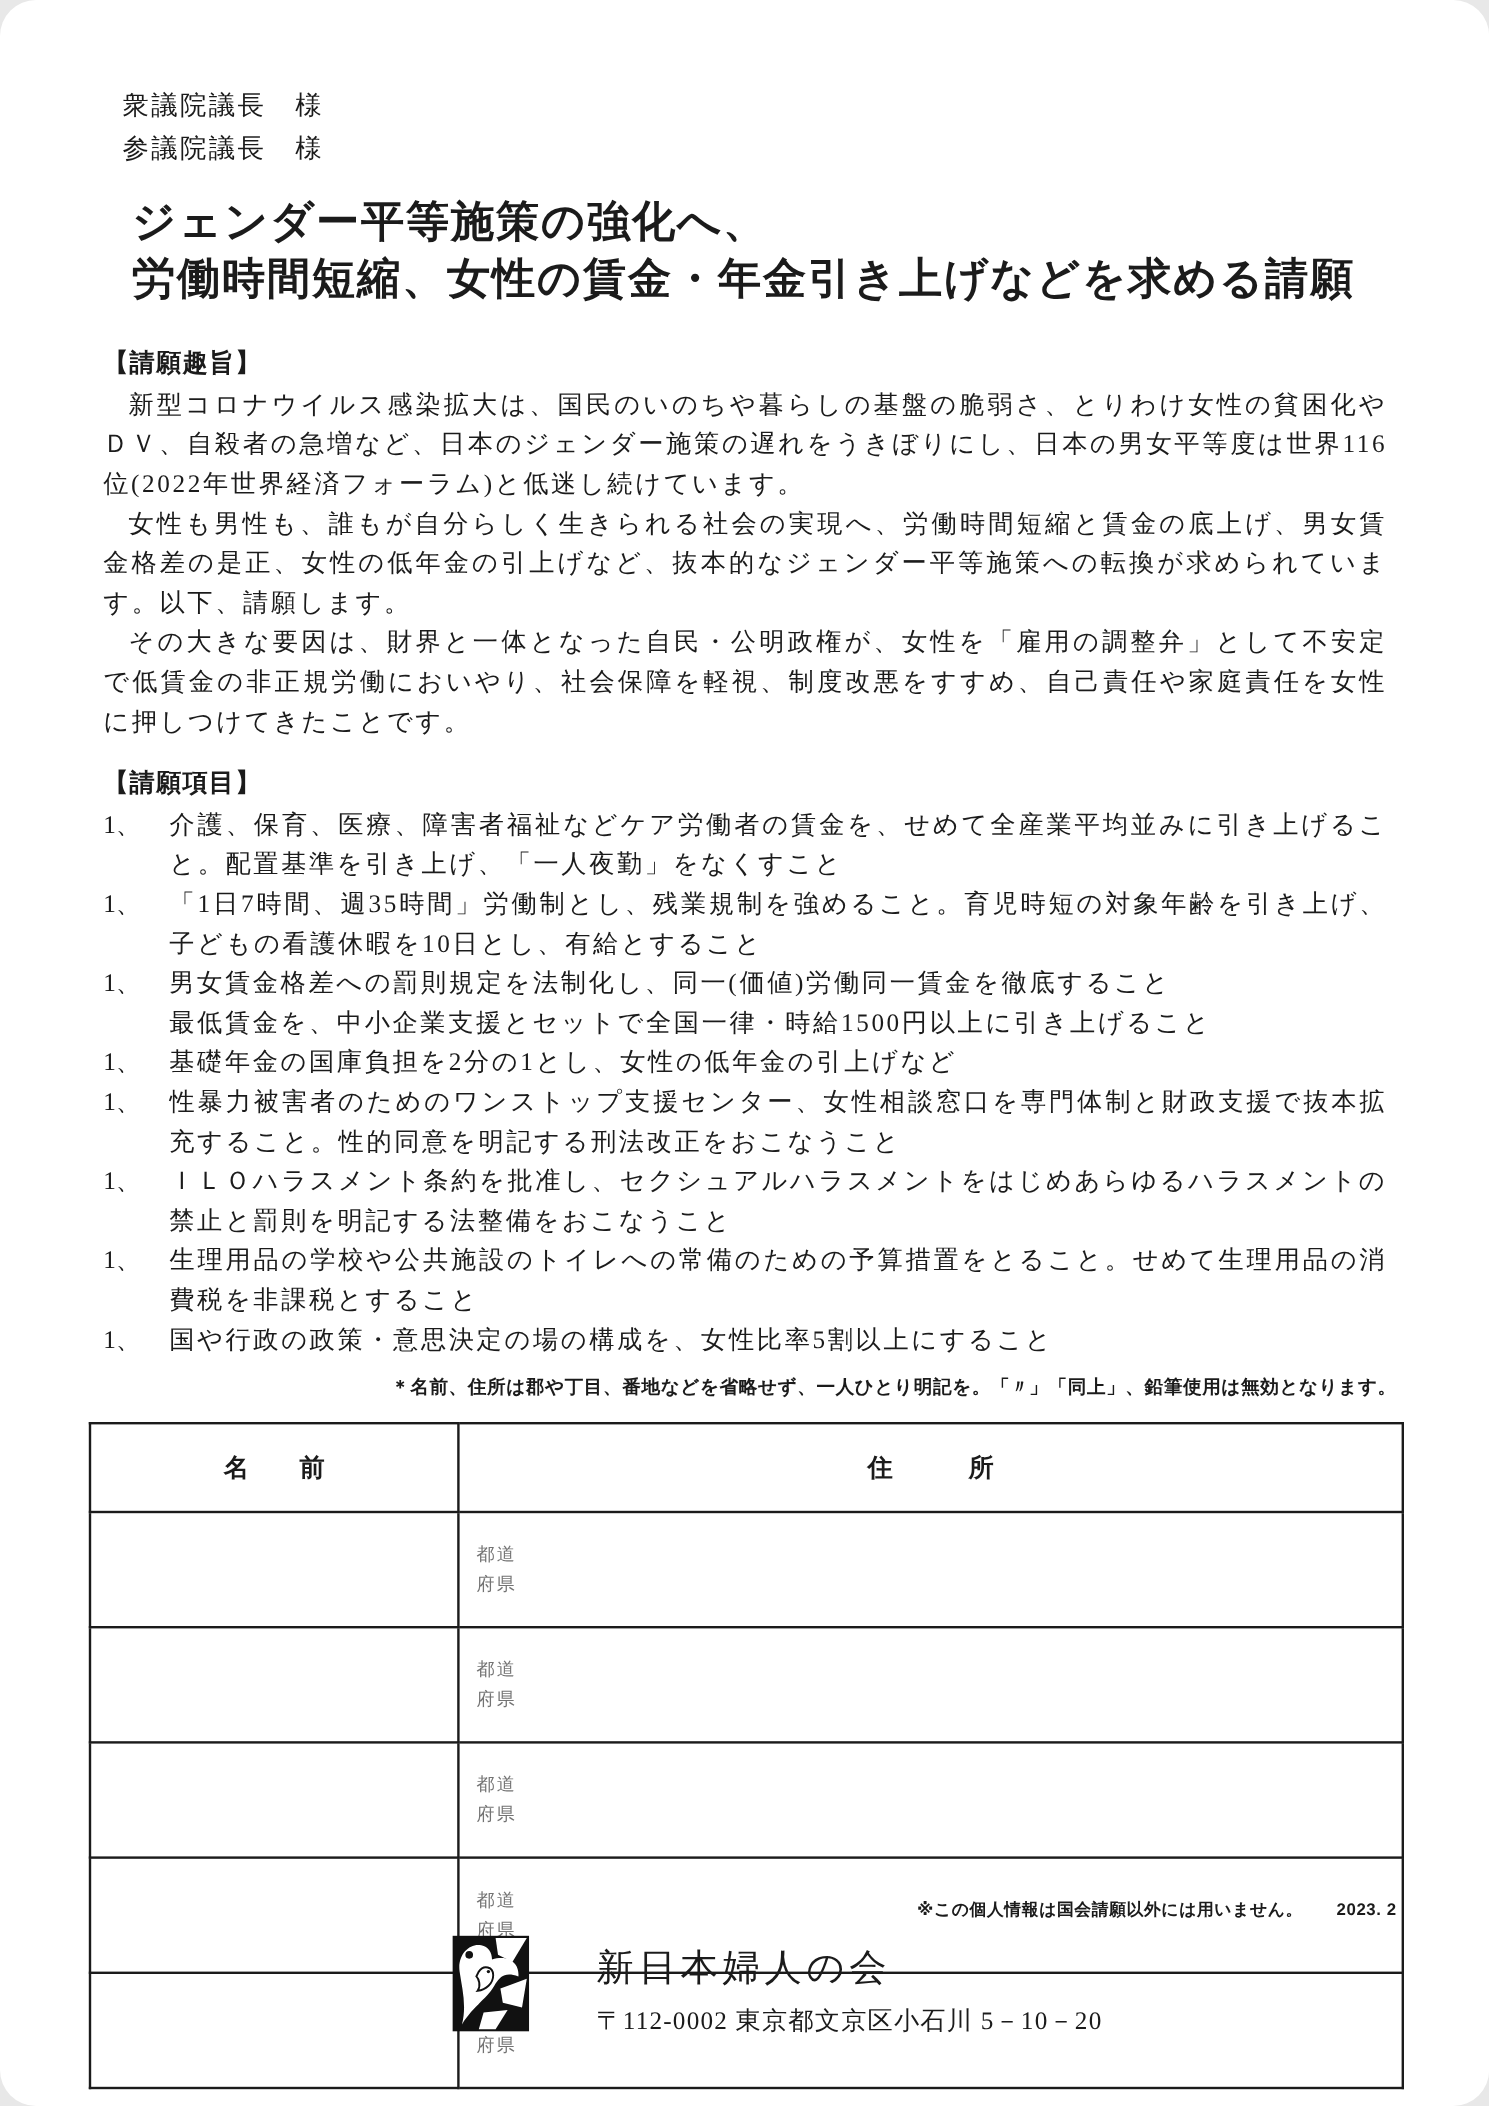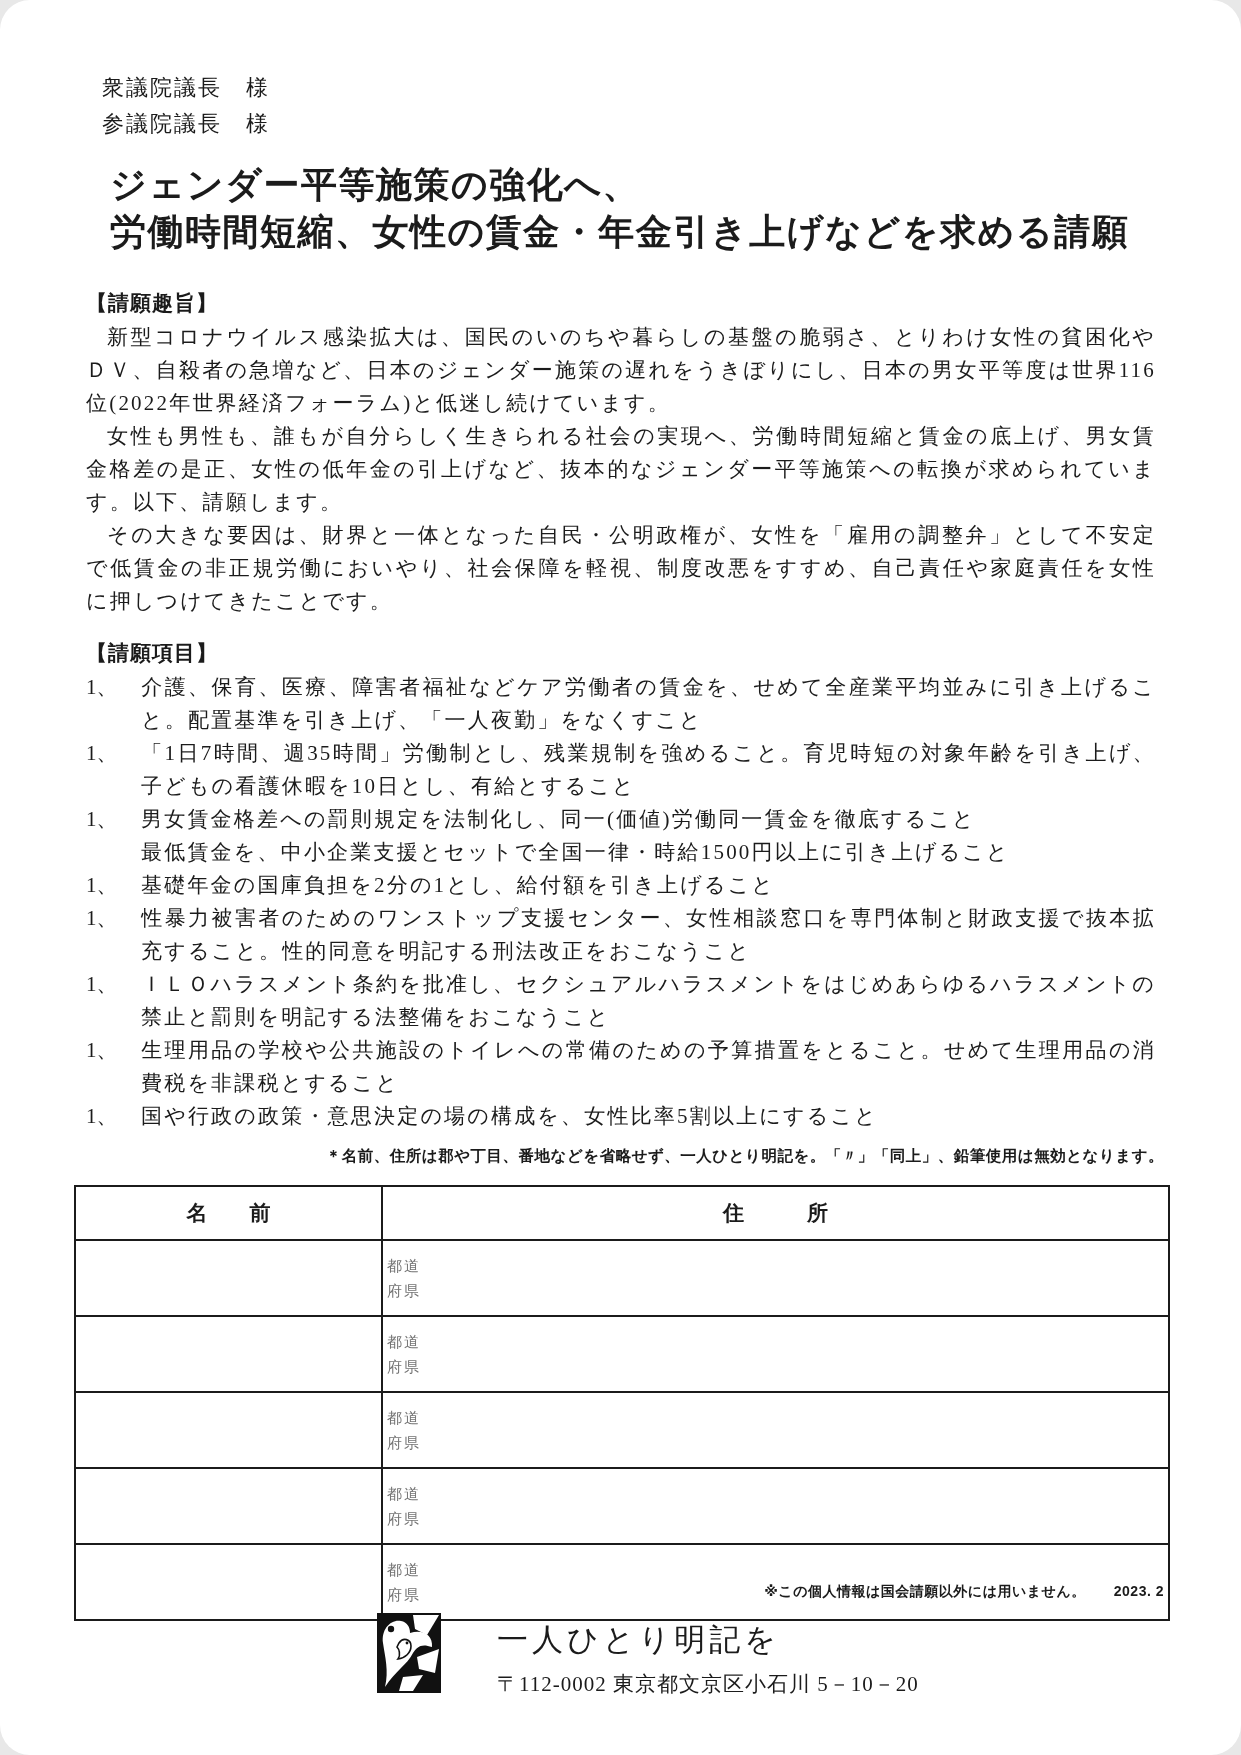--- a/index.html
+++ b/index.html
@@ -39,21 +39,21 @@
   .table-note {
     position:absolute; top:1146px; left:74px; width:1090px;
     text-align:right;
     font-family:"Liberation Sans","DejaVu Sans",sans-serif;
     font-weight:bold; font-size:15.5px; letter-spacing:0.5px;
   }
   table.sig {
     position:absolute; top:1185px; left:74px;
     width:1096px; border-collapse:collapse; table-layout:fixed;
   }
-  table.sig th, table.sig td { border:2.5px solid #1b1b1b; padding:4px; }
+  table.sig th, table.sig td { border:2.5px solid #1b1b1b; padding:14px; }
   table.sig th {
     height:44px;
     font-family:"Liberation Sans","DejaVu Sans",sans-serif;
     font-weight:bold; font-size:21px; text-align:center;
   }
   col.name-col { width:307px; }
   td.addr-cell {
     height:66px; vertical-align:middle; padding-left:142px;
     font-family:"Liberation Sans","DejaVu Sans",sans-serif;
     font-size:15px; line-height:25px; color:#737373; letter-spacing:2px;
@@ -101,21 +101,21 @@
       <span class="no">1、</span><span>介護、保育、医療、障害者福祉などケア労働者の賃金を、せめて全産業平均並みに引き上げること。配置基準を引き上げ、「一人夜勤」をなくすこと</span>
     </div>
     <div class="item">
       <span class="no">1、</span><span>「1日7時間、週35時間」労働制とし、残業規制を強めること。育児時短の対象年齢を引き上げ、子どもの看護休暇を10日とし、有給とすること</span>
     </div>
     <div class="item">
       <span class="no">1、</span><span>男女賃金格差への罰則規定を法制化し、同一(価値)労働同一賃金を徹底すること</span>
     </div>
     <div class="item-cont">最低賃金を、中小企業支援とセットで全国一律・時給1500円以上に引き上げること</div>
     <div class="item">
-      <span class="no">1、</span><span>基礎年金の国庫負担を2分の1とし、給付額を引き上げること</span>
+      <span class="no">1、</span><span>基礎年金の国庫負担を2分の1とし、女性の低年金の引上げなど</span>
     </div>
     <div class="item">
       <span class="no">1、</span><span>性暴力被害者のためのワンストップ支援センター、女性相談窓口を専門体制と財政支援で抜本拡充すること。性的同意を明記する刑法改正をおこなうこと</span>
     </div>
     <div class="item">
       <span class="no">1、</span><span>ＩＬＯハラスメント条約を批准し、セクシュアルハラスメントをはじめあらゆるハラスメントの禁止と罰則を明記する法整備をおこなうこと</span>
     </div>
     <div class="item">
       <span class="no">1、</span><span>生理用品の学校や公共施設のトイレへの常備のための予算措置をとること。せめて生理用品の消費税を非課税とすること</span>
     </div>
@@ -188,18 +188,18 @@
       <path d="M36,2 L62,2 L50,22 L38,16 Z" fill="#ffffff"></path>
 
       <path d="M40,44 L62,36 L58,60 L42,56 Z" fill="#ffffff"></path>
 
       <path d="M26,64 L46,62 L36,78 L22,78 Z" fill="#ffffff"></path>
 
       <path d="M22,30 C26,24 34,26 34,33 C34,40 28,45 21,46 C24,42 22,36 20,34 Z" fill="#ffffff" stroke="#111111" stroke-width="1.6"></path>
       <circle cx="30" cy="30" r="1.4" fill="#111111"></circle>
     </svg>
     <div class="org-text">
-      <div class="org-name">一人ひとり明記を</div>
+      <div class="org-name">新日本婦人の会</div>
       <div class="org-addr">〒112-0002 東京都文京区小石川 5－10－20</div>
     </div>
   </div>
 
 </div>
 
 </body></html>

